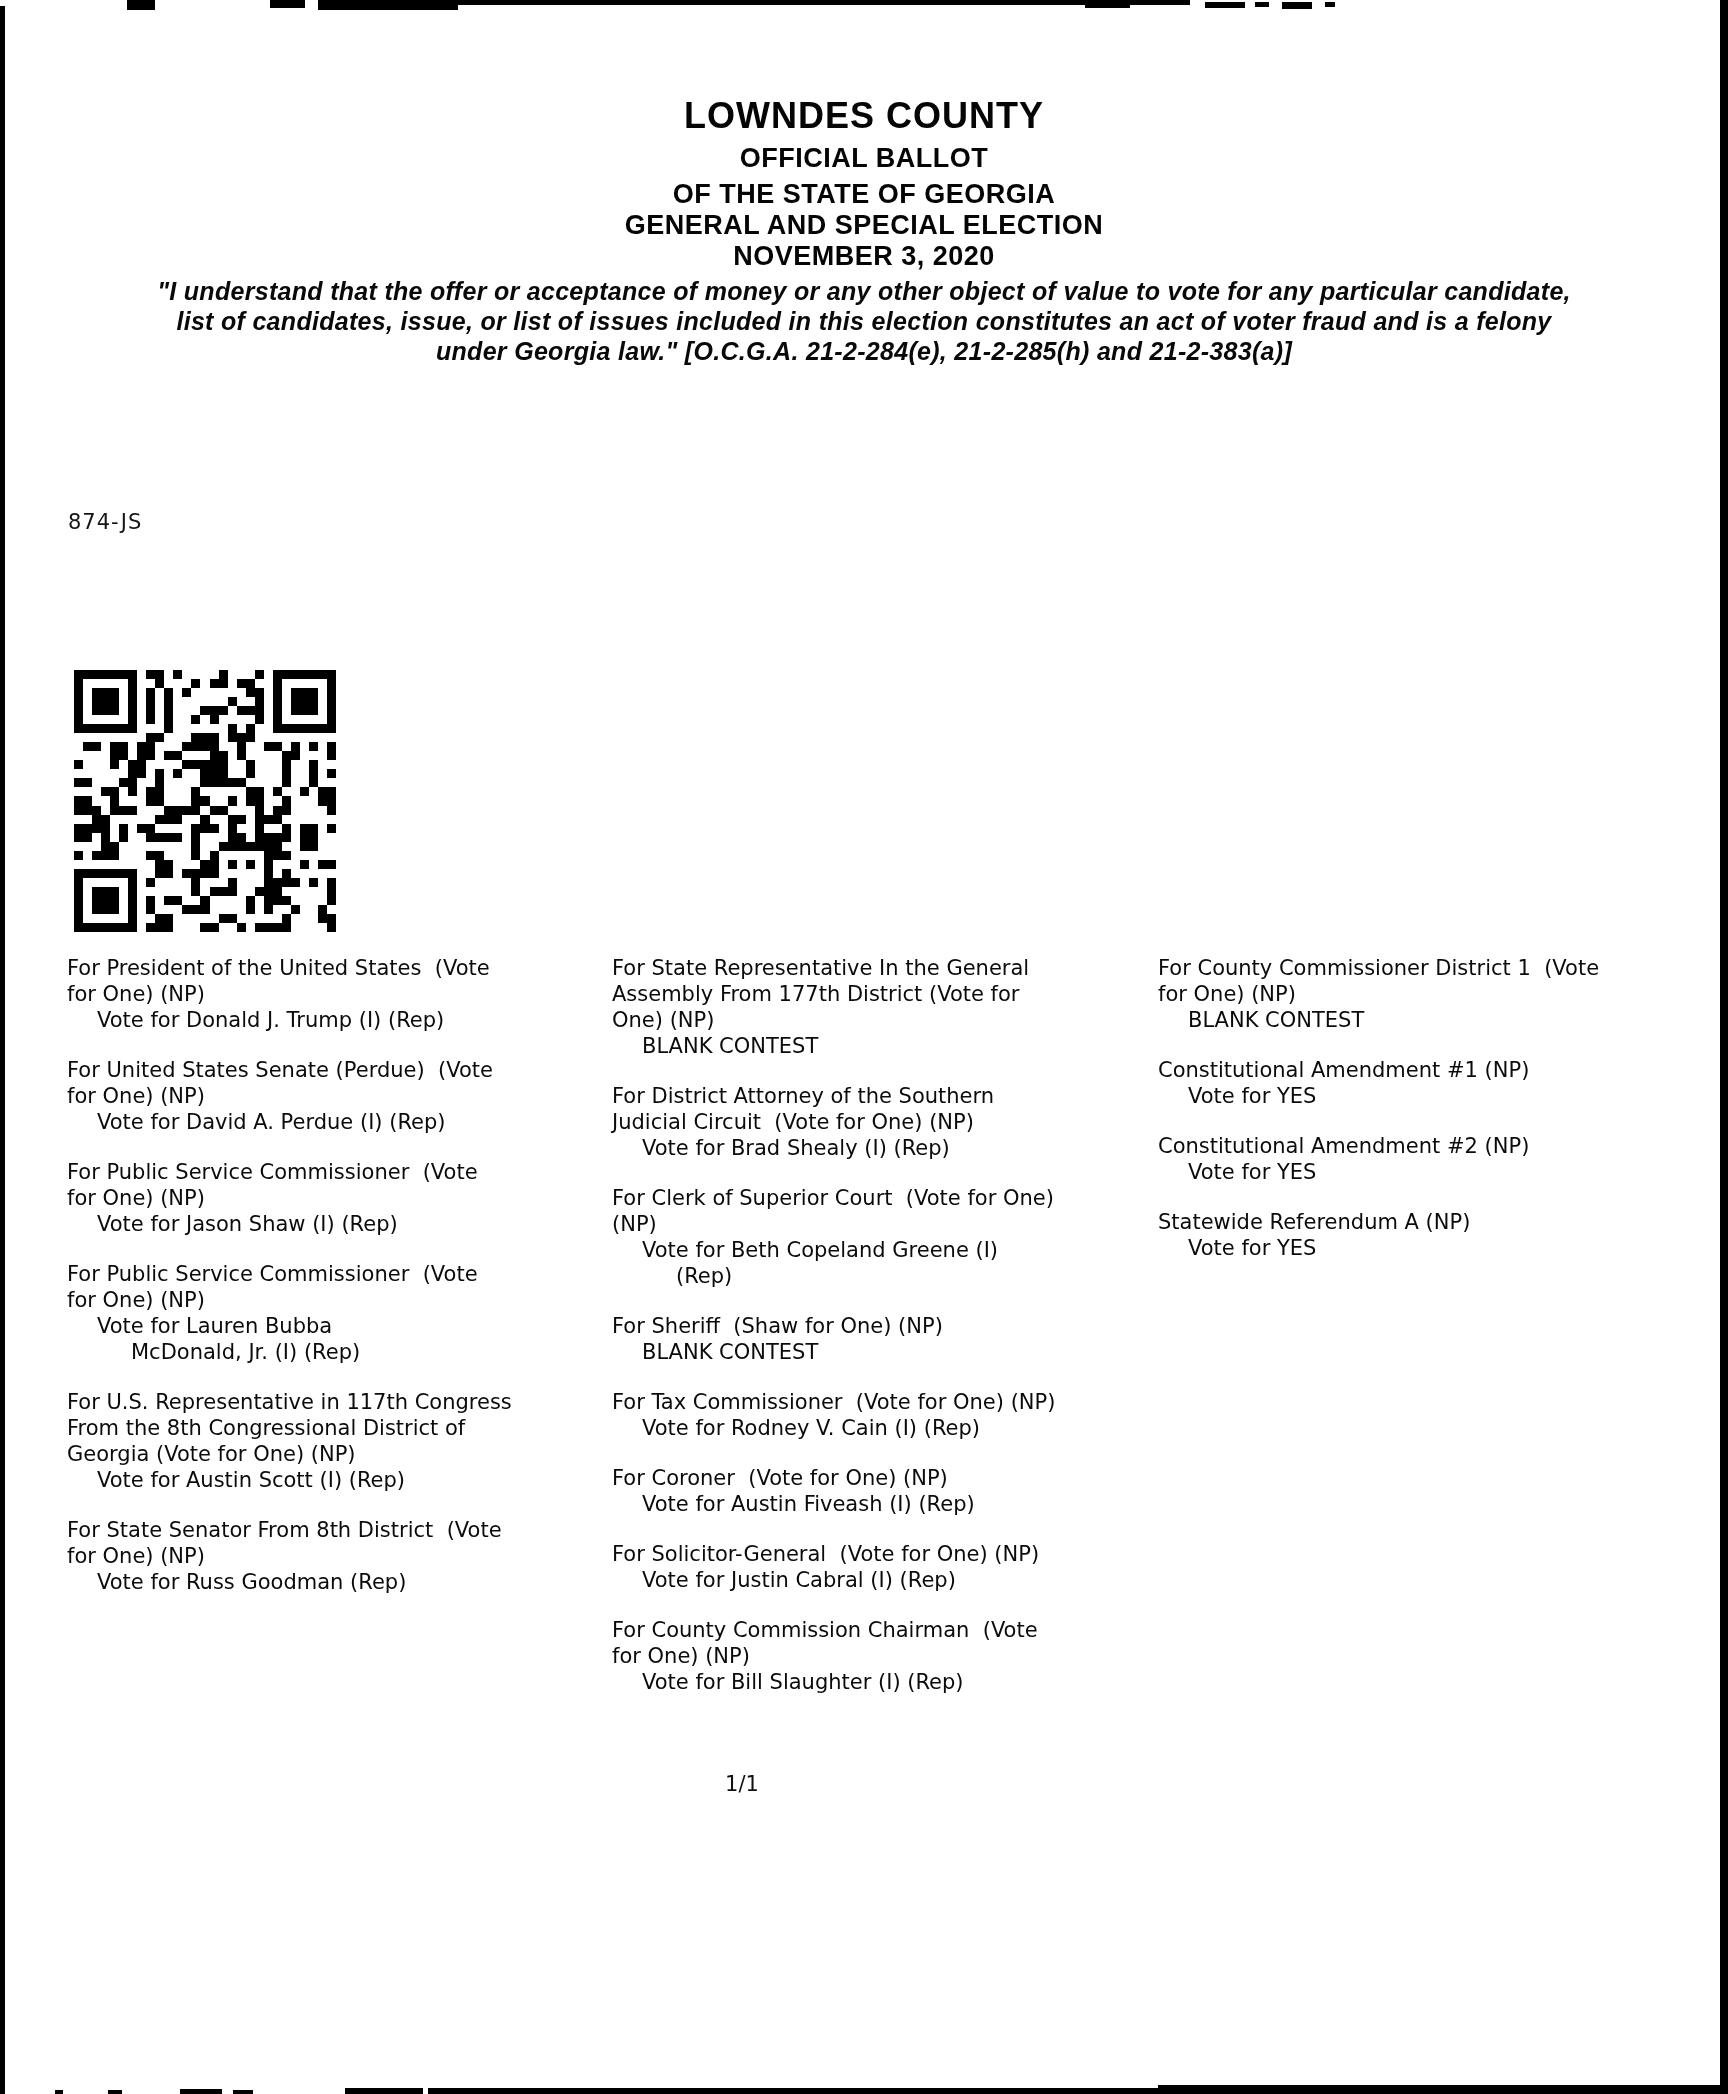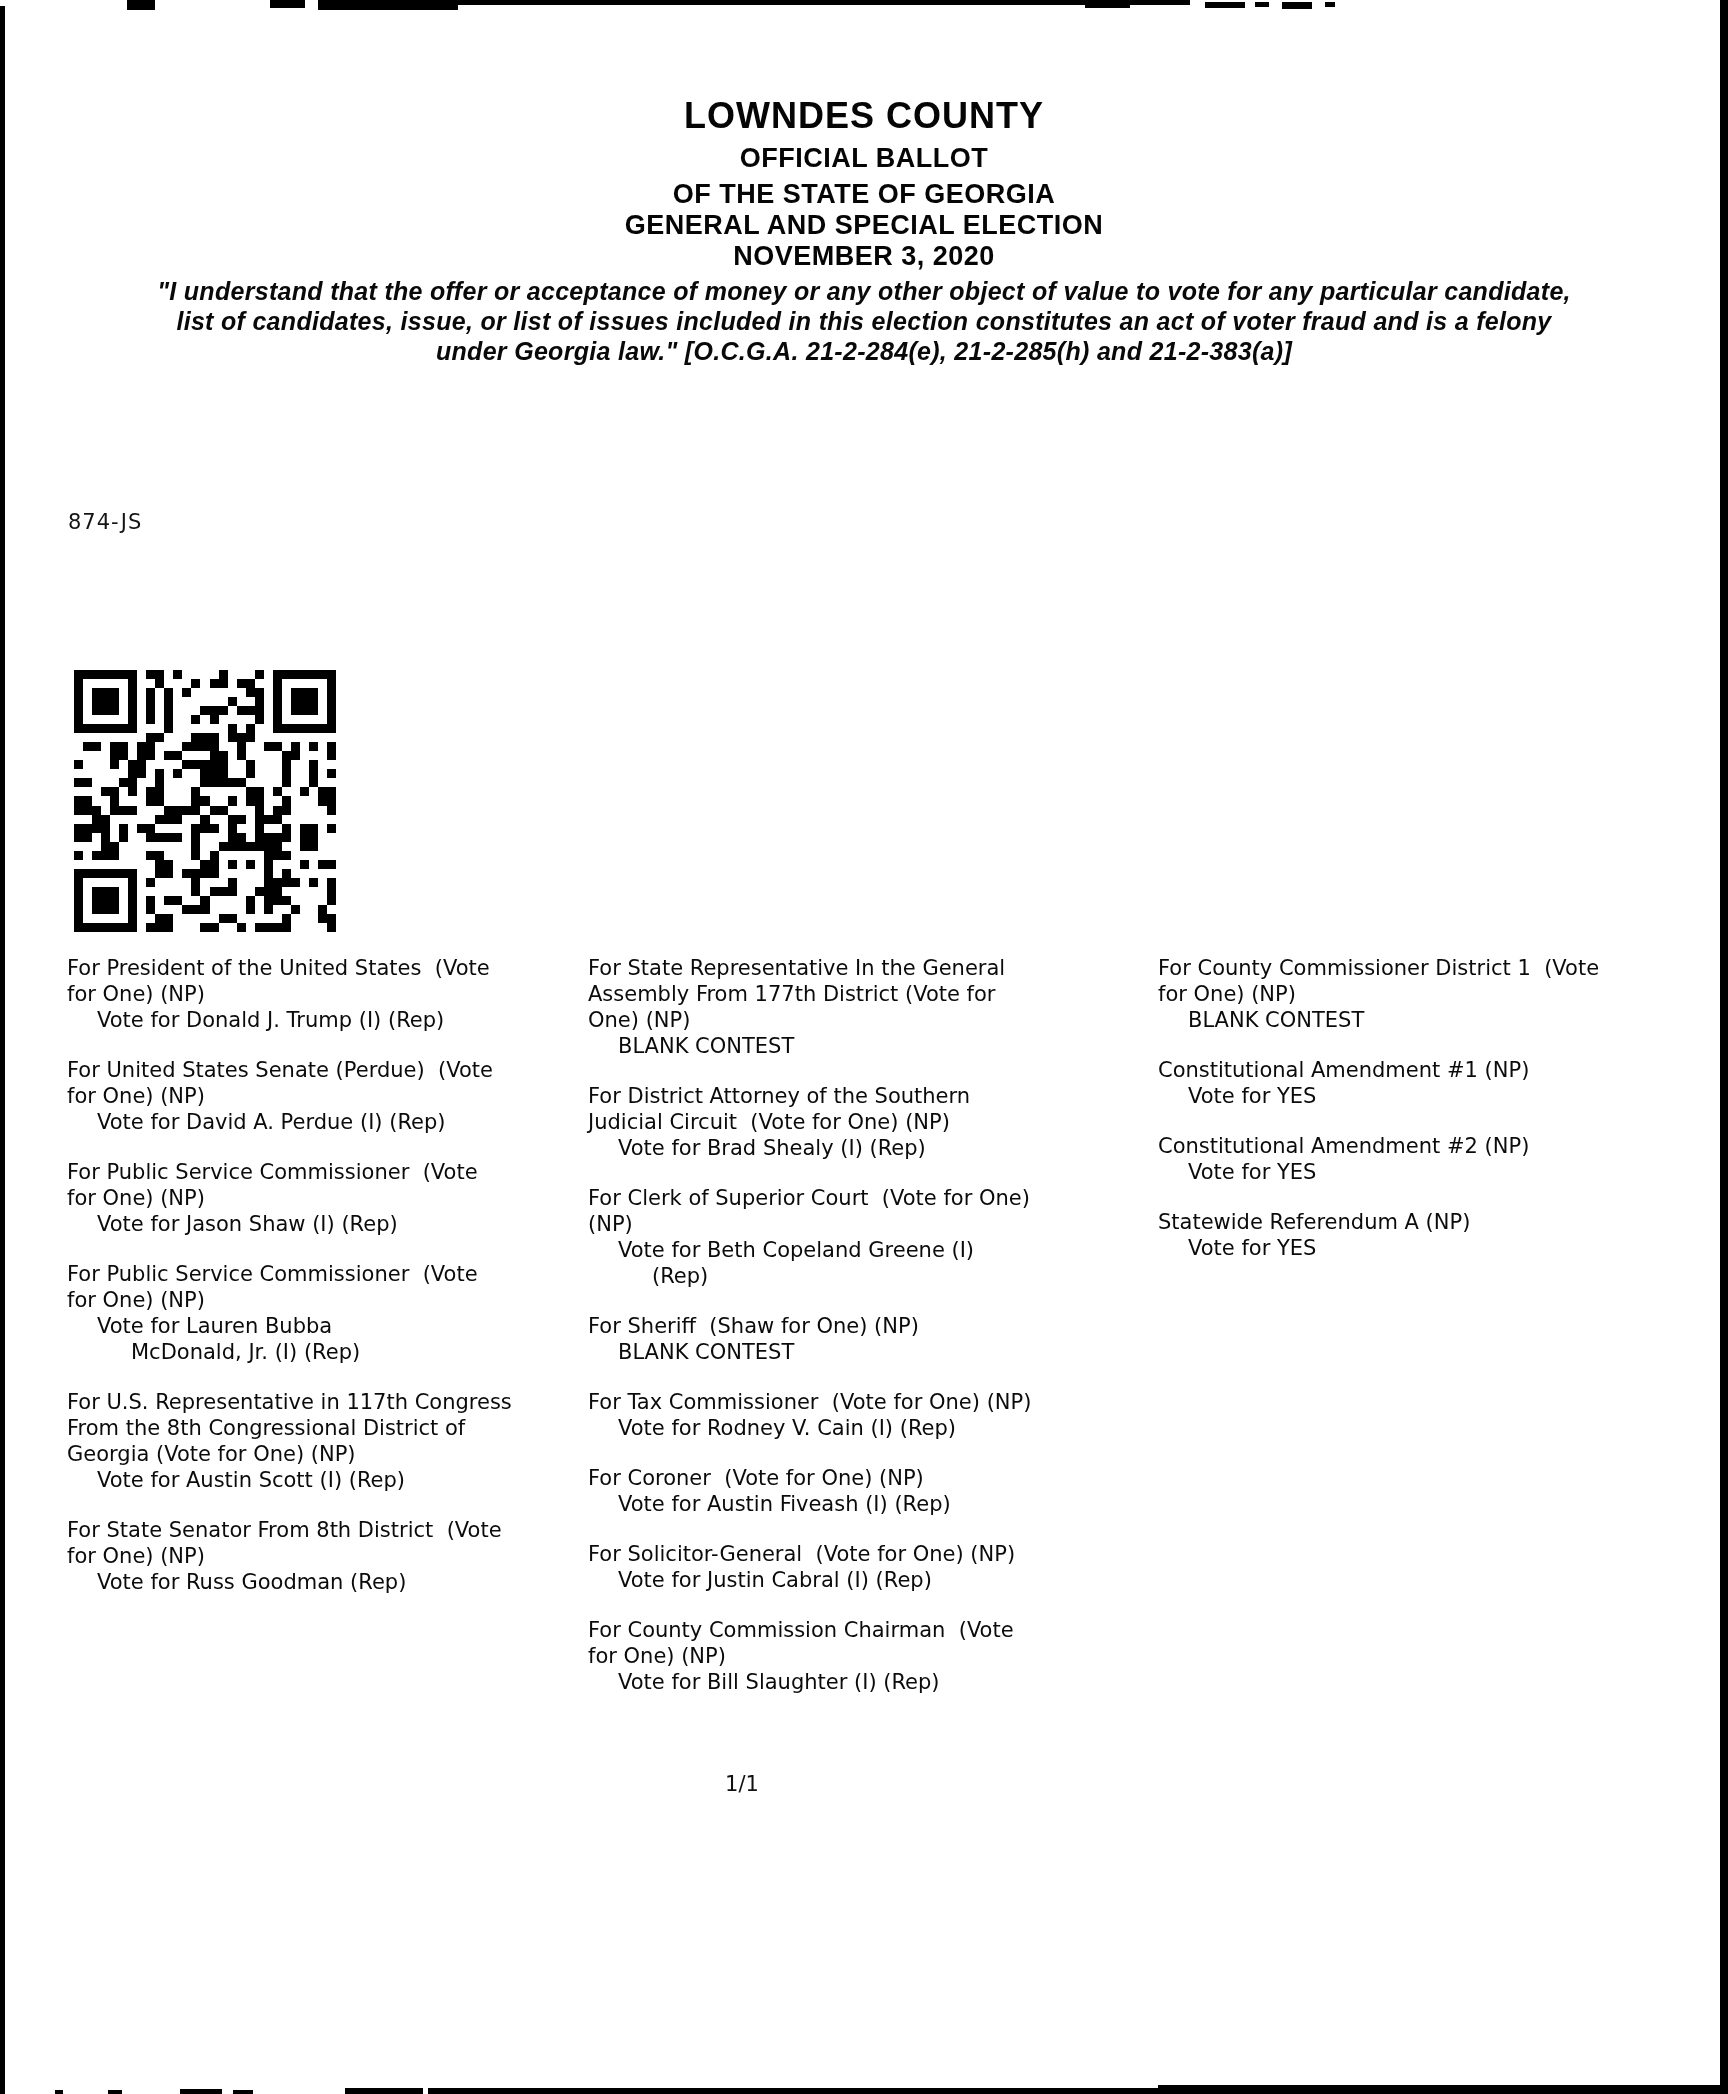--- a/index.html
+++ b/index.html
@@ -19,21 +19,21 @@
   .disclaimer{
     position:absolute;left:54px;top:276px;width:1620px;text-align:center;
     font-family:"Liberation Sans",sans-serif;font-style:italic;font-weight:bold;
     font-size:25px;line-height:30px;color:#090909;letter-spacing:0.3px;
   }
   .ballot-code{position:absolute;left:68px;top:510px;font-size:21px;letter-spacing:1px;color:#151515;}
   .qr{position:absolute;left:66px;top:670px;width:278px;height:262px;}
   
   .ballot-col{position:absolute;top:955px;font-size:21px;line-height:26px;color:#0b0b0b;}
   .col-1{left:67px;width:552px;}
-  .col-2{left:588px;width:548px;}
+  .col-2{left:612px;width:548px;}
   .col-3{left:1158px;width:566px;}
   .contest{margin-bottom:24px;}
   .t-line{white-space:pre;}
   .s-line{white-space:pre;padding-left:30px;}
   .s-cont{padding-left:64px;}
   .page-num{position:absolute;left:0;top:1772px;width:1484px;text-align:center;
             font-size:21px;color:#101010;}
 </style>
 </head>
 <body>

